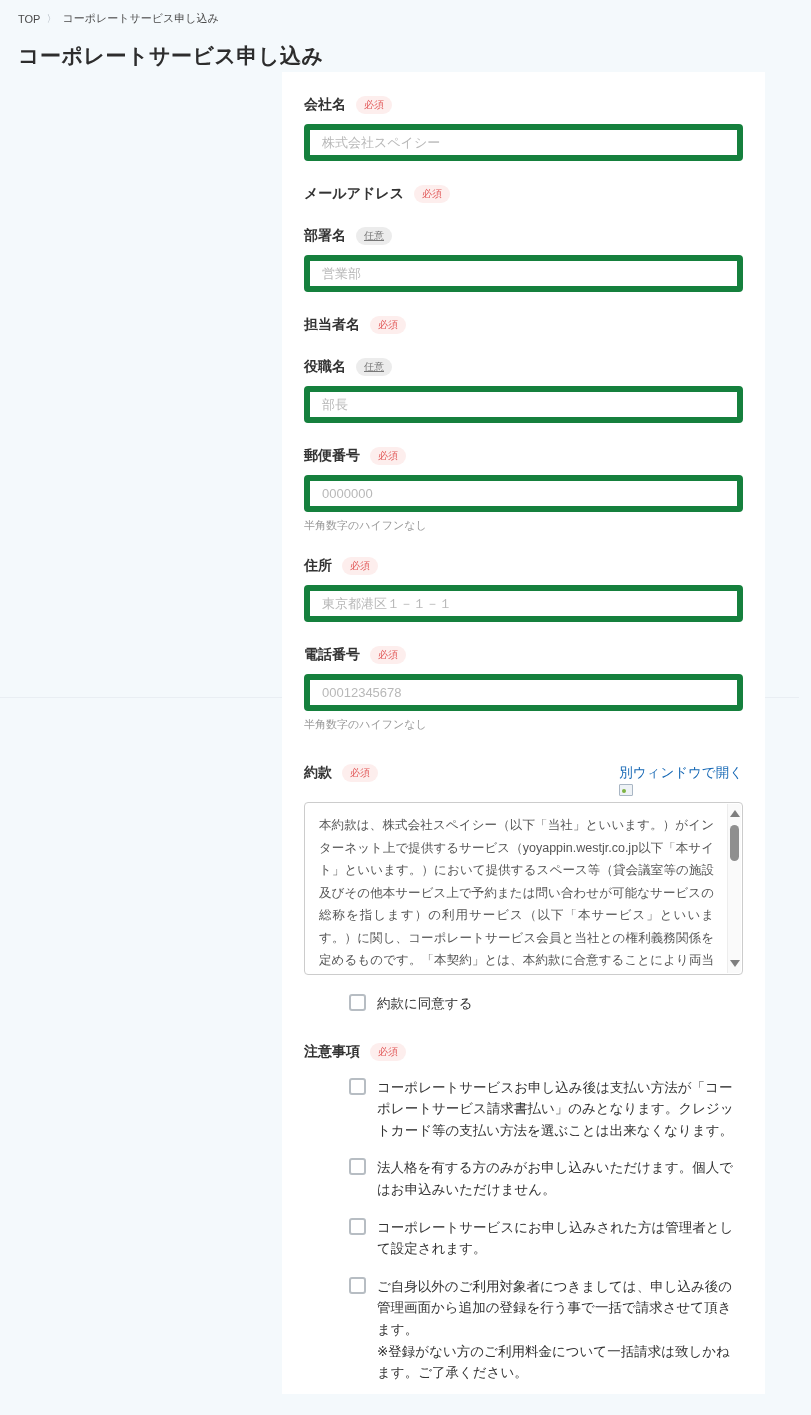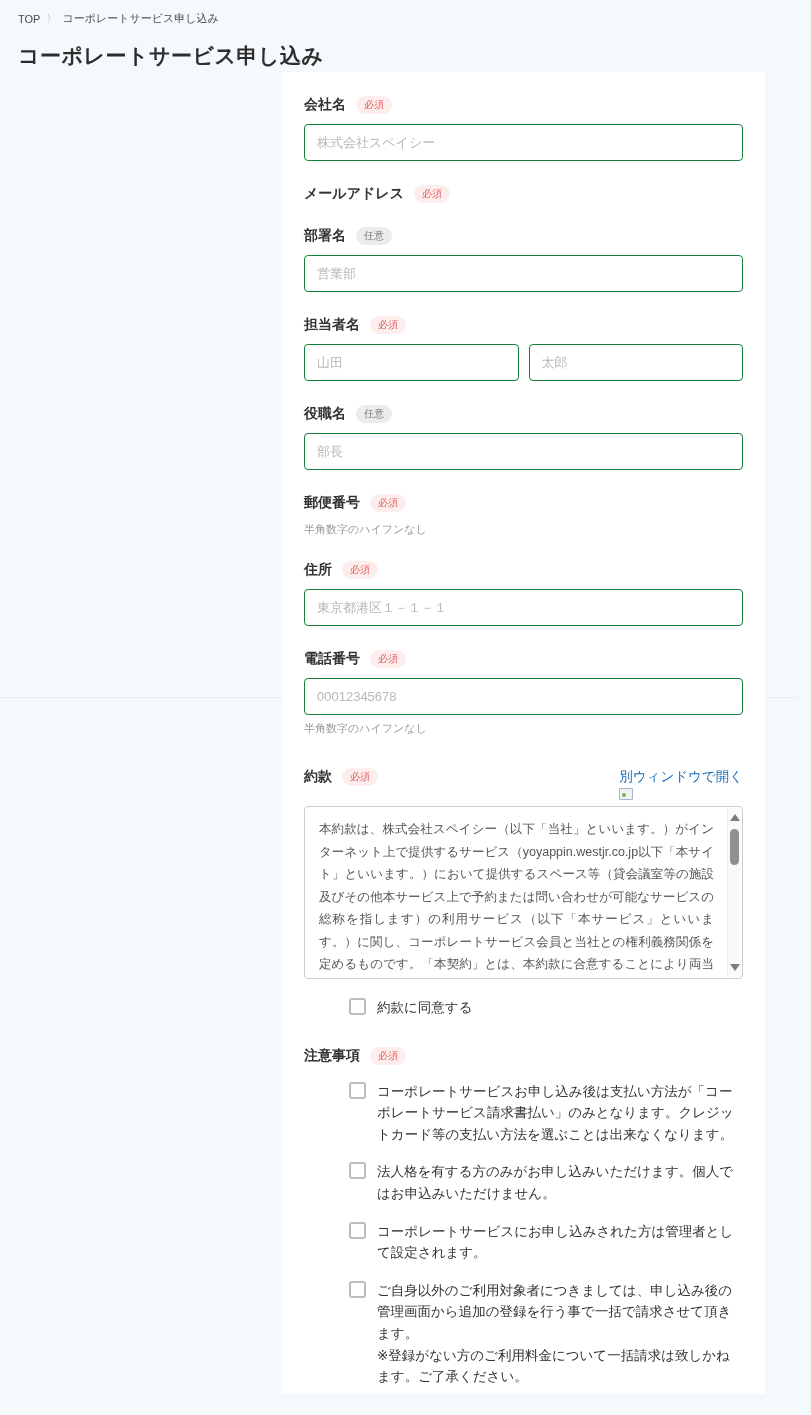--- a/index.html
+++ b/index.html
@@ -66,25 +66,25 @@
   }
   .badge {
     margin-left: 10px;
     font-size: 10px;
     line-height: 1;
     padding: 4px 8px;
     border-radius: 10px;
     white-space: nowrap;
   }
   .badge.required { background: #fdeeed; color: #e25a5a; }
-  .badge.optional { background: #ececec; color: #777; }
+  .badge.optional { background: #ececec; color: #777; text-decoration: underline; }
   .text-input {
     width: 100%;
     height: 37px;
-    border: 1px solid #15803d;
+    border: 6px solid #15803d;
     border-radius: 4px;
     padding: 0 12px;
     font-size: 13px;
     color: #333;
     background: #fff;
     outline: none;
     font-family: inherit;
   }
   .text-input::placeholder { color: #b8b8b8; opacity: 1; }
   .two-col { display: flex; gap: 10px; }
@@ -220,39 +220,36 @@
         <span class="badge optional">任意</span>
       </div>
       <input class="text-input" type="text" placeholder="営業部" style="">
     </div>
 
     <div class="form-group">
       <div class="label-row">
         <span class="label">担当者名</span>
         <span class="badge required">必須</span>
       </div>
-      <div class="two-col">
-        <input class="text-input" type="text" placeholder="山田" style="">
-        <input class="text-input" type="text" placeholder="太郎" style="">
-      </div>
     </div>
 
     <div class="form-group">
       <div class="label-row">
         <span class="label">役職名</span>
         <span class="badge optional">任意</span>
       </div>
       <input class="text-input" type="text" placeholder="部長" style="">
     </div>
 
     <div class="form-group">
       <div class="label-row">
         <span class="label">郵便番号</span>
         <span class="badge required">必須</span>
       </div>
+      <input class="text-input" type="text" placeholder="0000000" style="">
       <div class="field-note">半角数字のハイフンなし</div>
     </div>
 
     <div class="form-group">
       <div class="label-row">
         <span class="label">住所</span>
         <span class="badge required">必須</span>
       </div>
       <input class="text-input" type="text" placeholder="東京都港区１－１－１" style="">
     </div>

